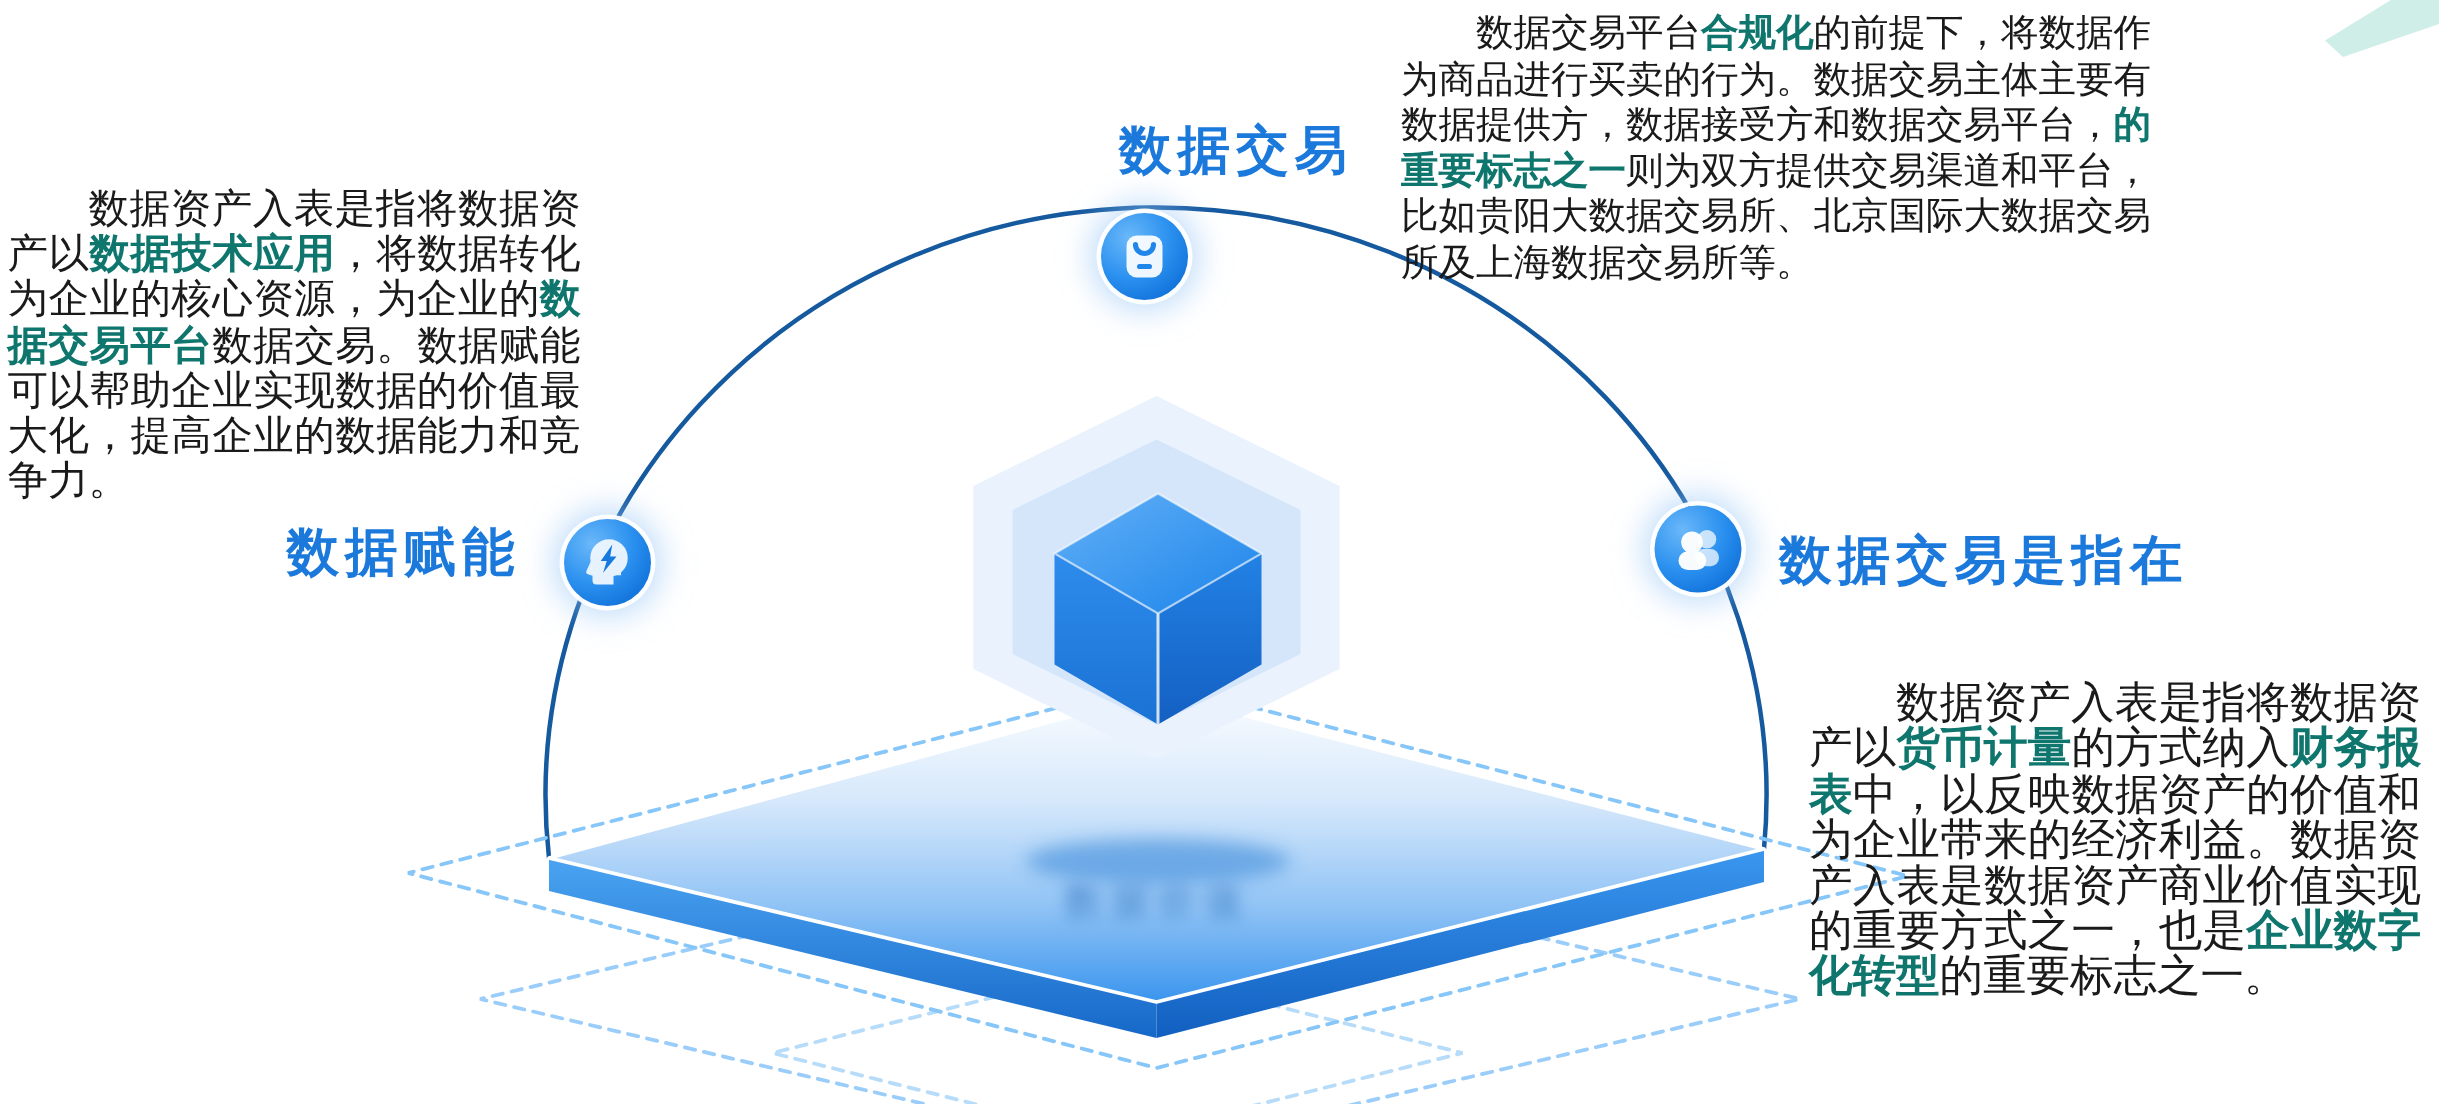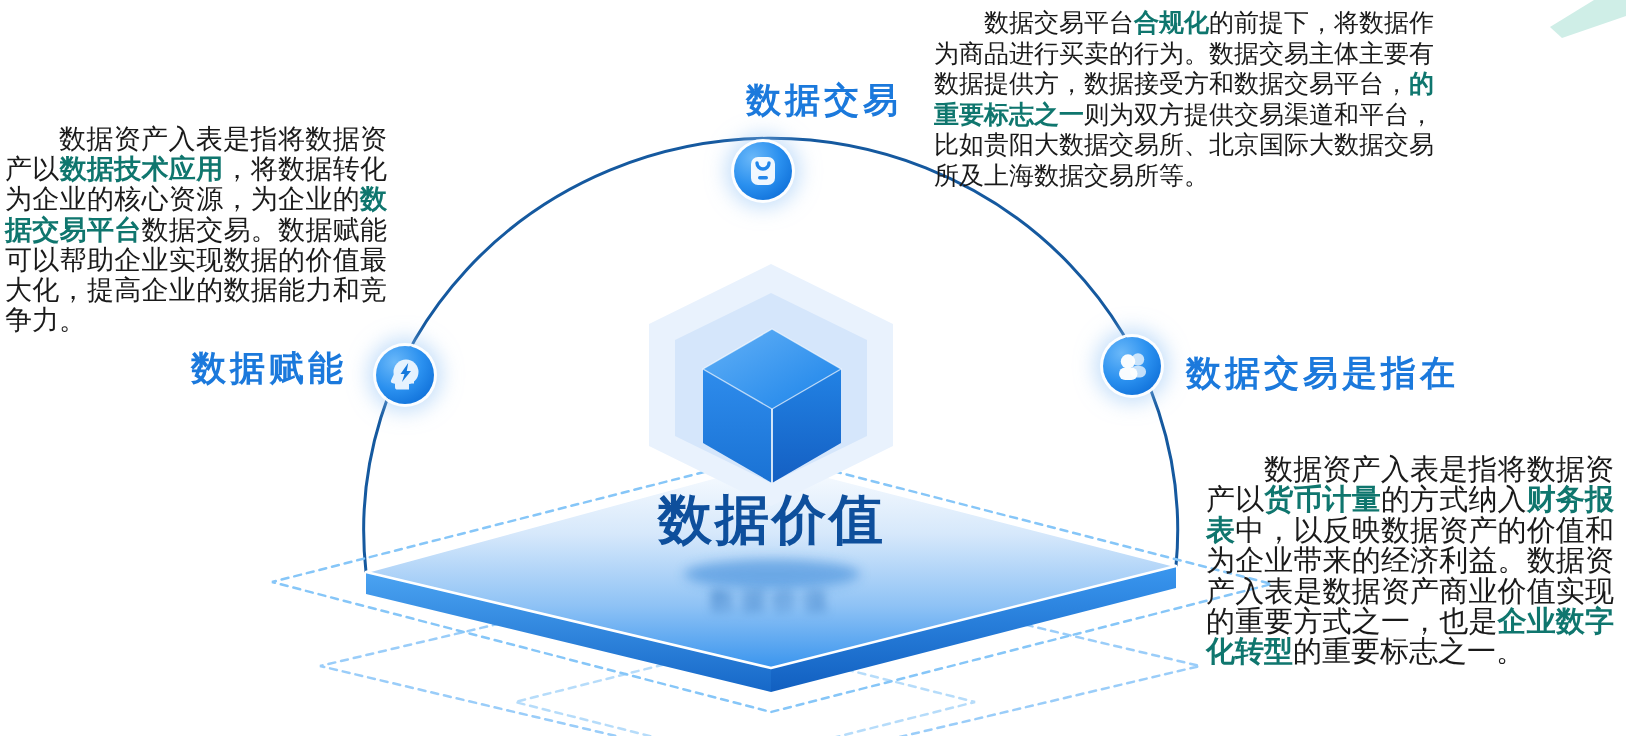--- a/index.html
+++ b/index.html
@@ -143,20 +143,19 @@
         <circle cx="-4" cy="-4.5" r="7.2"></circle>
         <rect x="-13" y="1.5" width="18.5" height="12.5" rx="6.2"></rect>
       </g>
     </svg>
   </div>
 
   <div class="node-title" id="title-trading">数据交易</div>
   <div class="node-title" id="title-empowerment">数据赋能</div>
   <div class="node-title" id="title-asset">数据交易是指在</div>
 
-  <div id="center-label">数据价值</div>
   <div id="reflection-label">数据价值</div>
 
   <div class="para" id="para-trading"><span>数据交易平台</span><span class="hl">合规化</span><span>的前提下，将数据作为商品进行买卖的行为。数据交易主体主要有数据提供方，数据接受方和数据交易平台，</span><span class="hl">的重要标志之一</span><span>则为双方提供交易渠道和平台，比如贵阳大数据交易所、北京国际大数据交易所及上海数据交易所等。</span></div>
   <div class="para" id="para-empowerment"><span>数据资产入表是指将数据资产以</span><span class="hl">数据技术应用</span><span>，将数据转化为企业的核心资源，为企业的</span><span class="hl">数据交易平台</span><span>数据交易。数据赋能可以帮助企业实现数据的价值最大化，提高企业的数据能力和竞争力。</span></div>
   <div class="para" id="para-asset"><span>数据资产入表是指将数据资产以</span><span class="hl">货币计量</span><span>的方式纳入</span><span class="hl">财务报表</span><span>中，以反映数据资产的价值和为企业带来的经济利益。数据资产入表是数据资产商业价值实现的重要方式之一，也是</span><span class="hl">企业数字化转型</span><span>的重要标志之一。</span></div>
 
 </div>
 
 </body></html>

